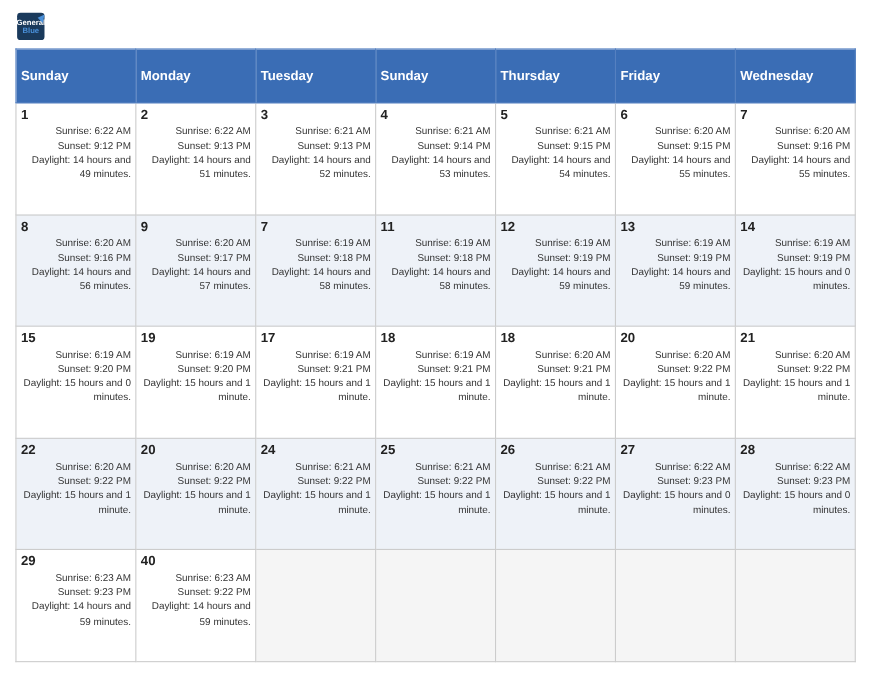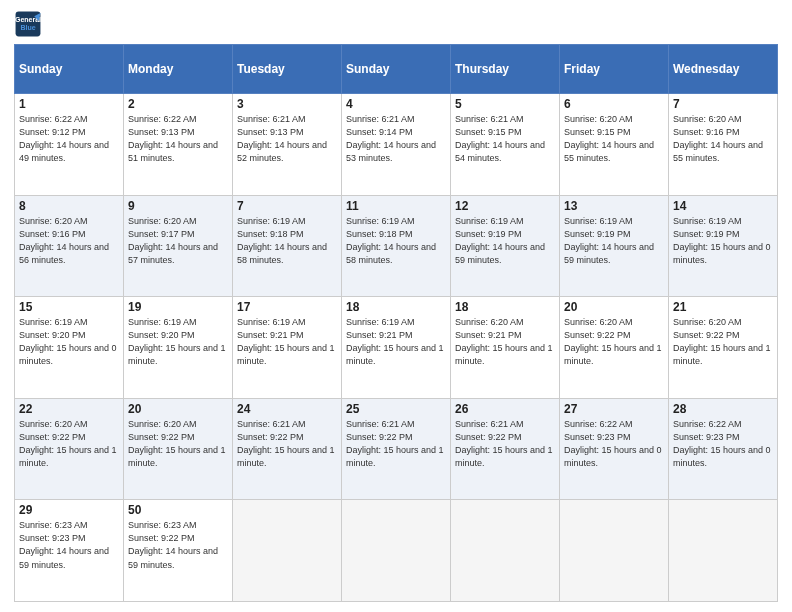--- a/index.html
+++ b/index.html
@@ -78,20 +78,21 @@
       font-size: 12px;
       font-weight: bold;
       color: #222;
       display: block;
       margin-bottom: 2px;
     }
     .day-info {
       font-size: 9px;
       line-height: 1.45;
       color: #333;
+      text-align: right;
     }
     .row-shade td {
       background: #eef2f8;
     }
   </style>
 </head>
 <body>
 
 <div class="page">
   <div class="header">
@@ -241,21 +242,21 @@
             <span class="day-num">28</span>
             <div class="day-info">Sunrise: 6:22 AM<br>Sunset: 9:23 PM<br>Daylight: 15 hours and 0 minutes.</div>
           </td>
         </tr>
         <tr>
           <td>
             <span class="day-num">29</span>
             <div class="day-info">Sunrise: 6:23 AM<br>Sunset: 9:23 PM<br>Daylight: 14 hours and 59 minutes.</div>
           </td>
           <td>
-            <span class="day-num">50</span>
+            <span class="day-num">40</span>
             <div class="day-info">Sunrise: 6:23 AM<br>Sunset: 9:22 PM<br>Daylight: 14 hours and 59 minutes.</div>
           </td>
           <td class="empty"></td>
           <td class="empty"></td>
           <td class="empty"></td>
           <td class="empty"></td>
           <td class="empty"></td>
         </tr>
       </tbody>
   </table>

